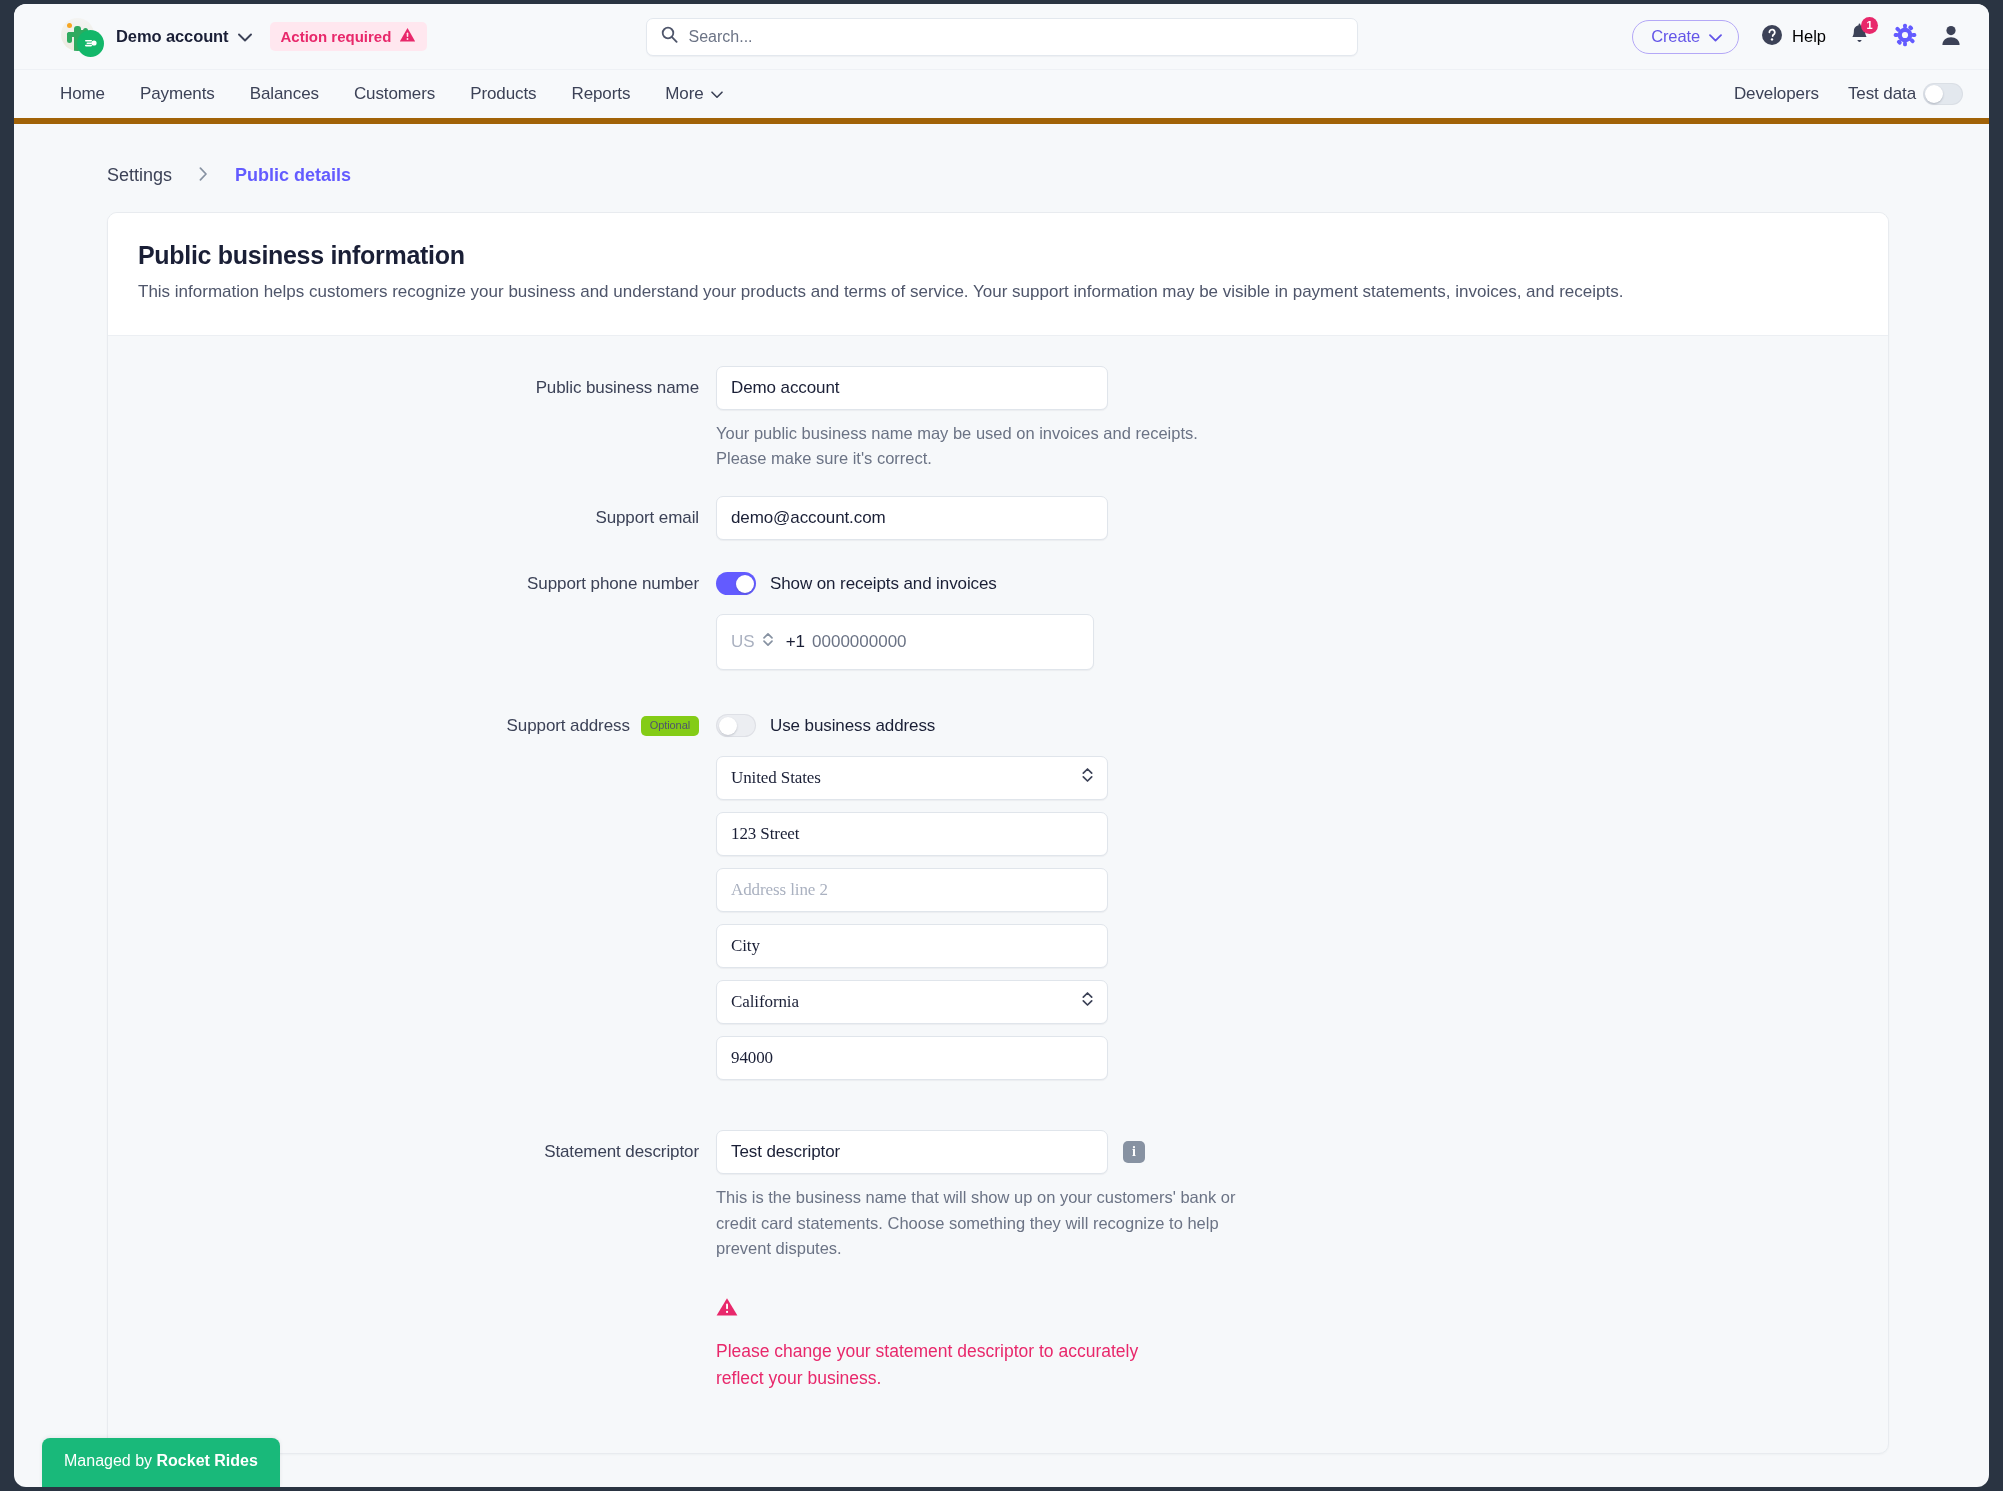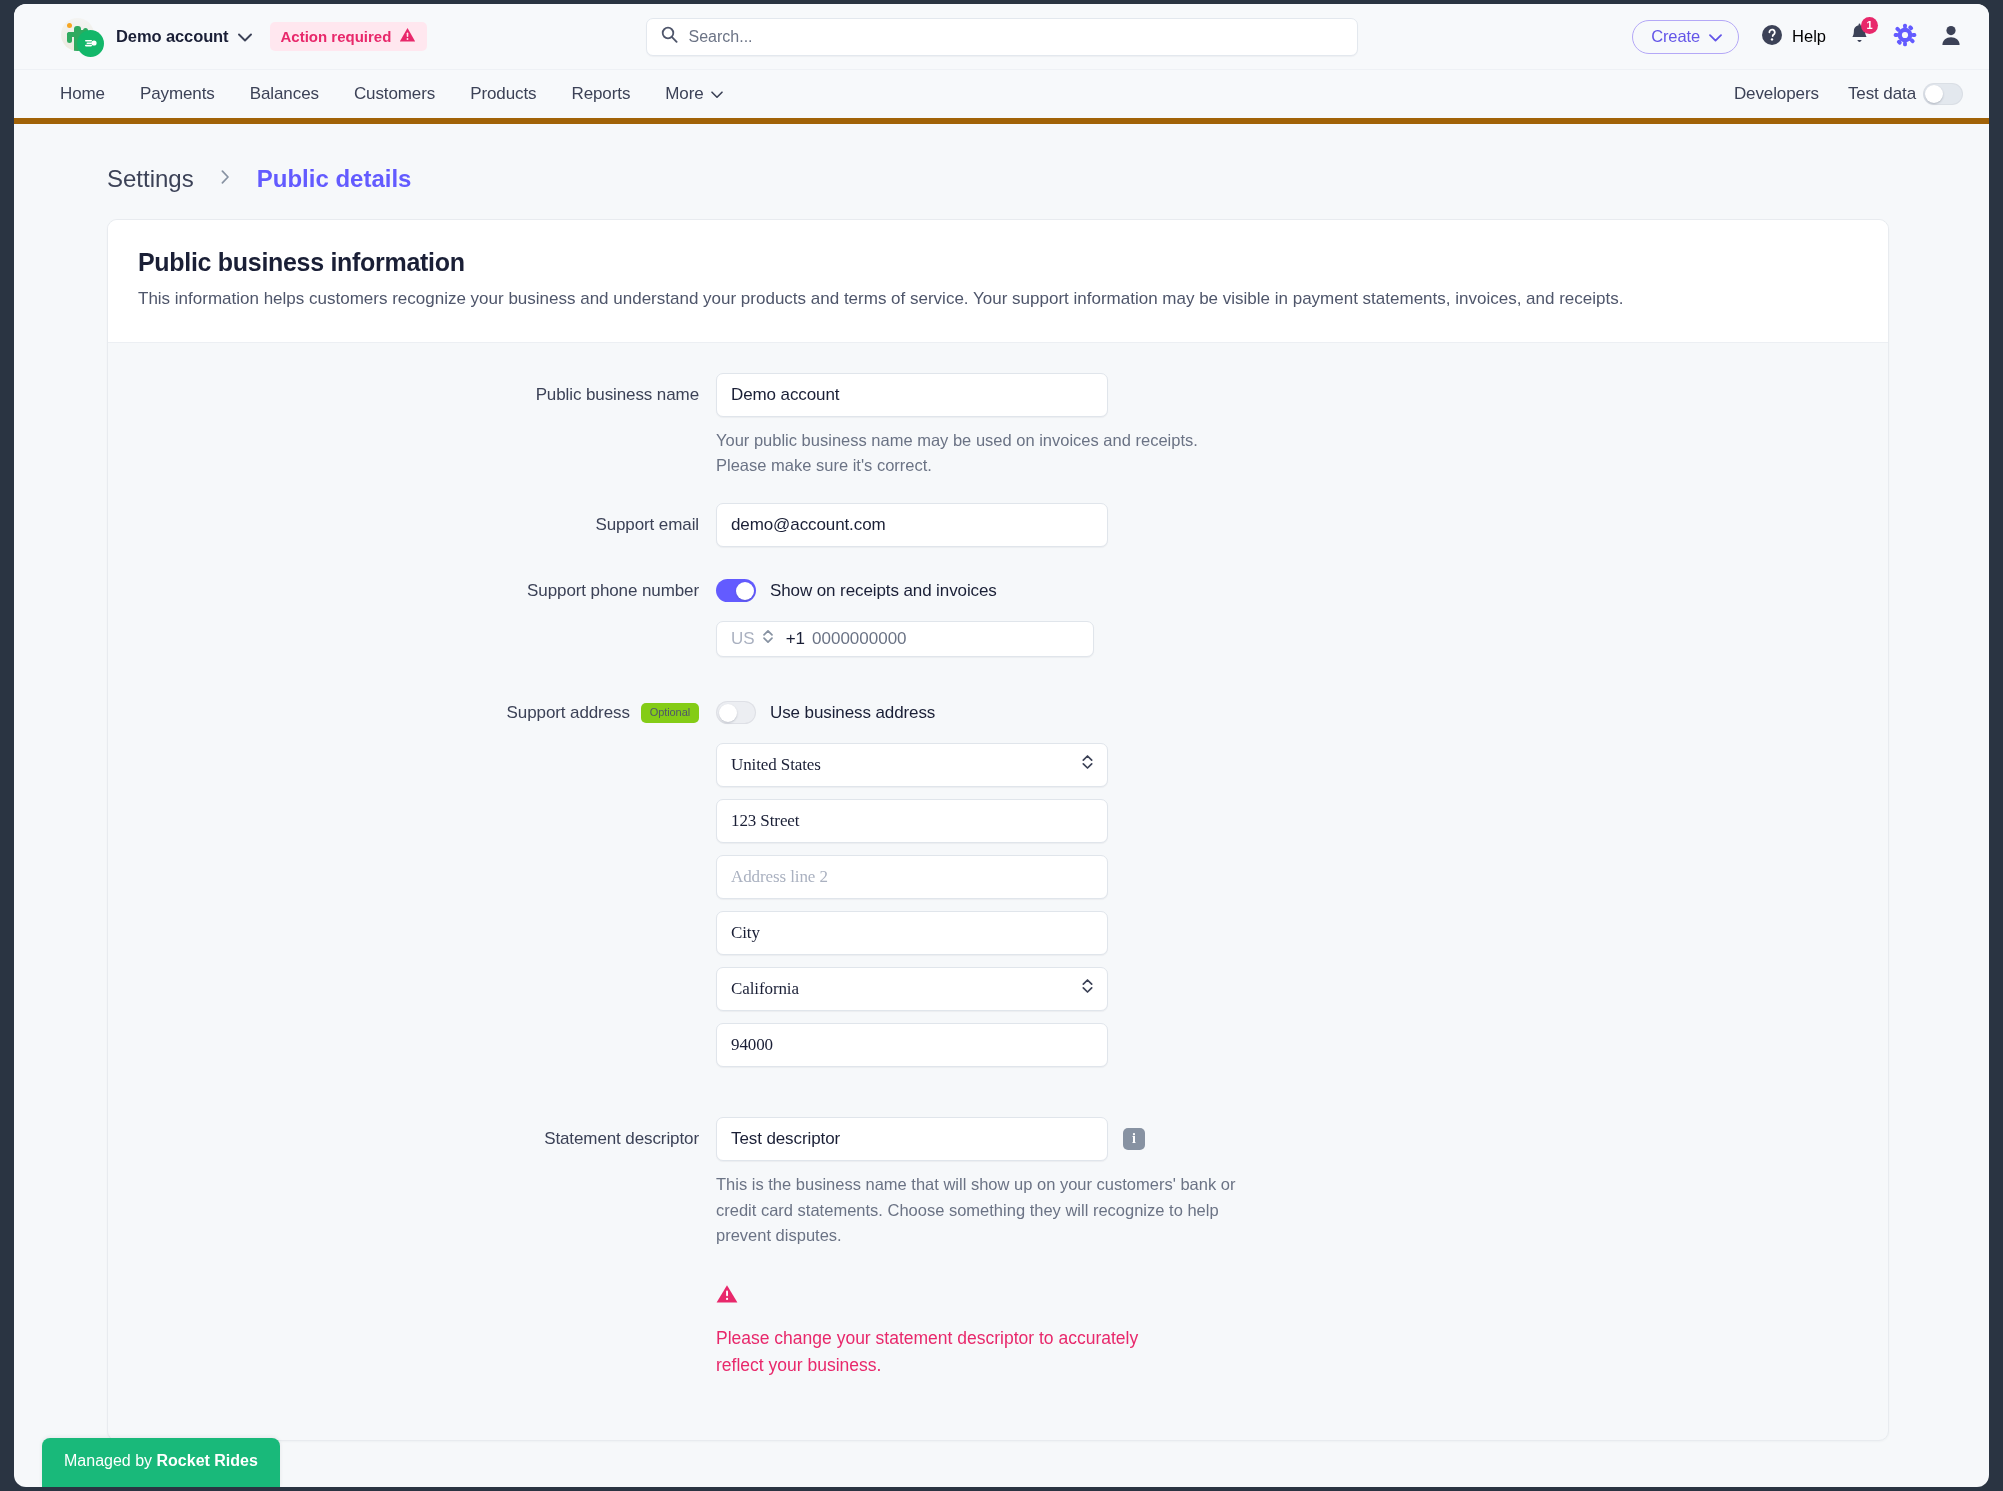--- a/index.html
+++ b/index.html
@@ -175,21 +175,21 @@
     width: 18px; height: 18px; border-radius: 50%;
     background: #fff;
     box-shadow: 0 1px 2px rgba(60,66,87,.3);
   }
 
   
   .page { padding: 0 26px 0 46px; }
   .breadcrumb {
     display: flex; align-items: center; gap: 27px;
     padding: 41px 0 26px 47px;
-    font-size: 24px;
+    font-size: 18px;
   }
   .bc-parent { color: #3c4257; cursor: pointer; }
   .bc-sep { color: #8792a2; font-size: 16px; }
   .bc-current { color: #635bff; font-weight: 600; cursor: pointer; }
 
   .card {
     margin-left: 47px;
     margin-right: 74px;
     background: #f6f8fa;
     border: 1px solid #e8ebef;
@@ -280,21 +280,21 @@
     position: absolute; top: 2.5px;
     width: 18px; height: 18px; border-radius: 50%;
     background: #fff;
     box-shadow: 0 1px 2px rgba(60,66,87,.25);
   }
   .tgl.on .kn { right: 2.5px; }
   .tgl.off .kn { left: 2.5px; }
   .tgl-label { font-size: 17px; color: #1a1f36; font-weight: 500; letter-spacing: -0.1px; }
 
   .phone-input {
-    width: 378px; height: 36px;
+    width: 378px; height: 56px;
     background: #fff;
     border: 1px solid #e0e5eb;
     border-radius: 7px;
     display: flex; align-items: center;
     padding: 0 14px;
     box-shadow: 0 1px 1px rgba(60,66,87,.06);
     cursor: text;
     gap: 7px;
   }
   .phone-cc { color: #aab1c0; font-size: 17px; }

